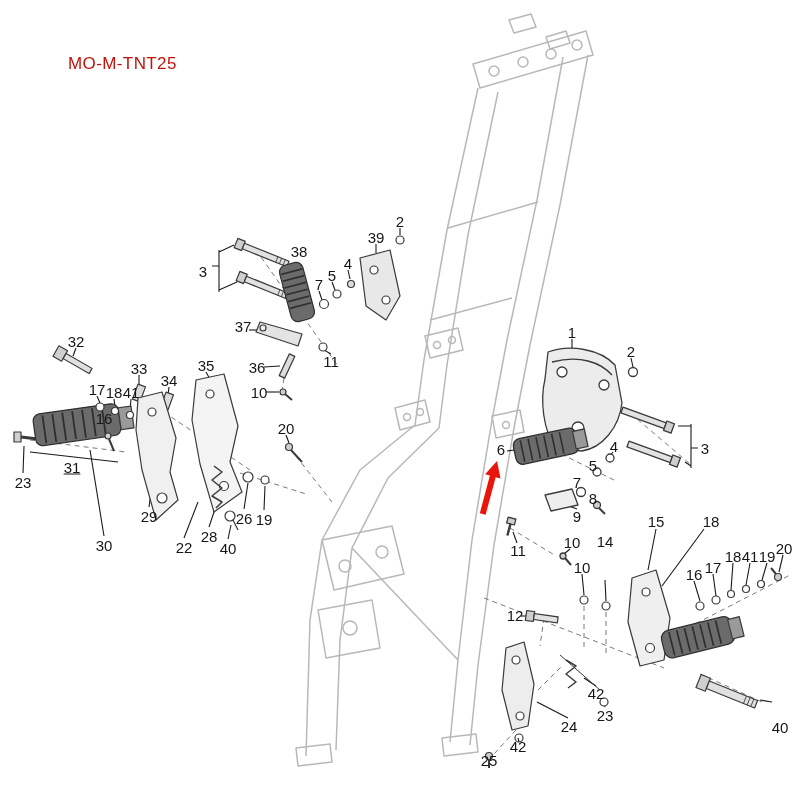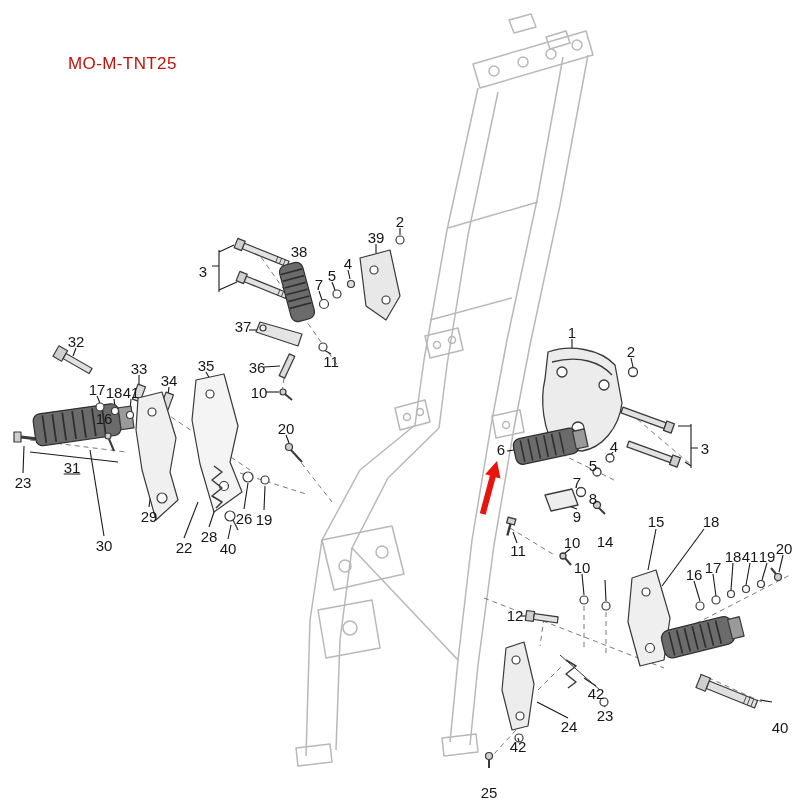--- a/index.html
+++ b/index.html
@@ -354,17 +354,17 @@
       <span class="callout" style="left: 750px; top: 556px;">41</span>
       <span class="callout" style="left: 767px; top: 556px;">19</span>
       <span class="callout" style="left: 784px; top: 548px;">20</span>
       <span class="callout" style="left: 582px; top: 567px;">10</span>
       <span class="callout" style="left: 605px; top: 541px;">14</span>
       <span class="callout" style="left: 515px; top: 615px;">12</span>
       <span class="callout" style="left: 596px; top: 693px;">42</span>
       <span class="callout" style="left: 605px; top: 715px;">23</span>
       <span class="callout" style="left: 569px; top: 726px;">24</span>
       <span class="callout" style="left: 518px; top: 746px;">42</span>
-      <span class="callout" style="left: 489px; top: 792px; text-align: center;">25</span>
+      <span class="callout" style="left: 489px; top: 760px; text-align: center;">25</span>
       <span class="callout" style="left: 780px; top: 702px; margin-top: 25px;">40</span>
     </div>
 
 </div>
 
 </body></html>

